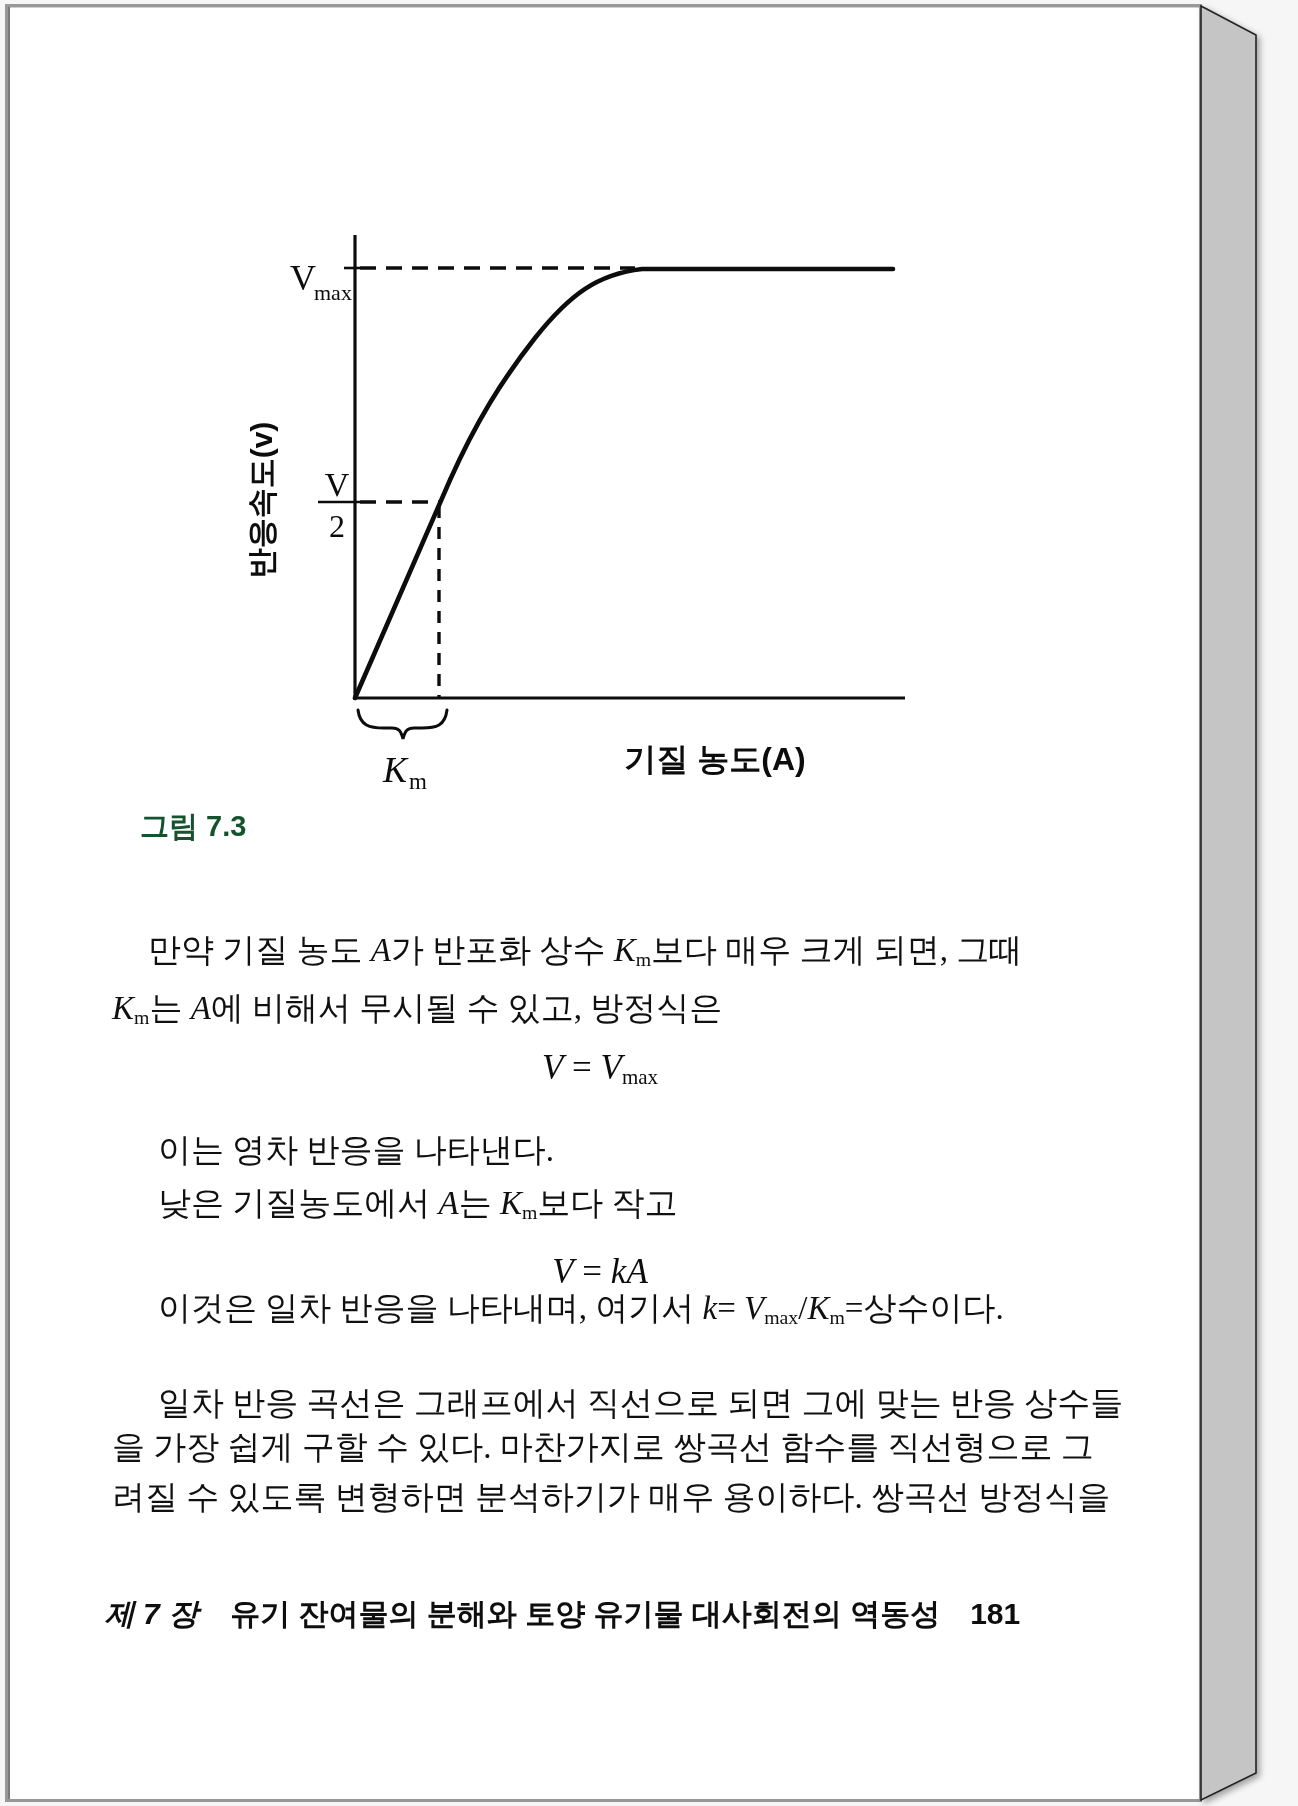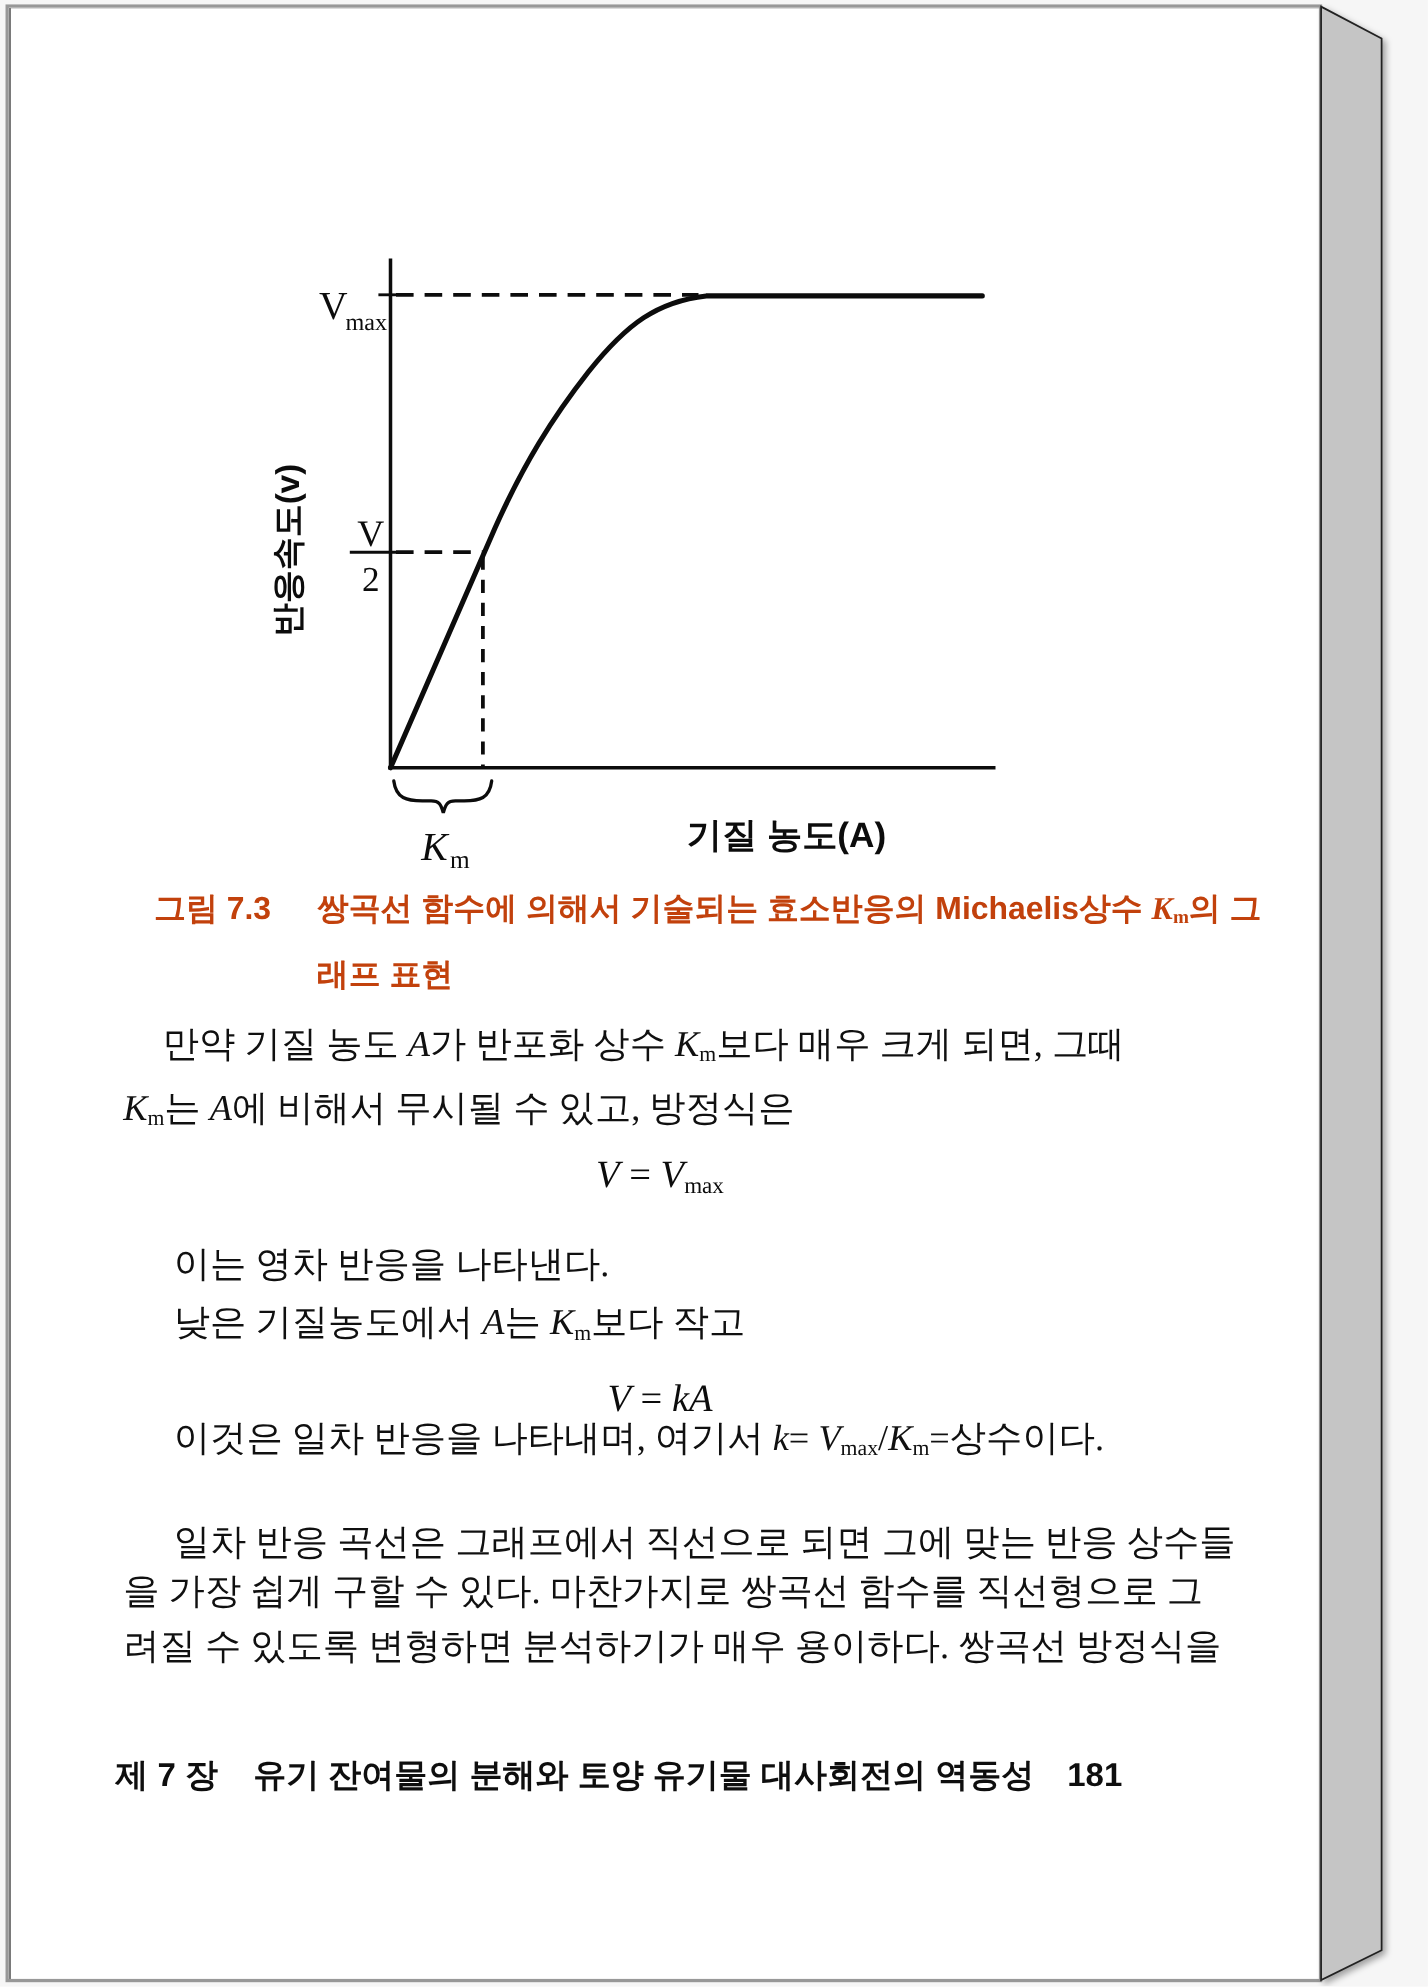--- a/index.html
+++ b/index.html
@@ -24,38 +24,38 @@
   .dash-v{stroke:#0c0c0c;stroke-width:3.4;fill:none;stroke-dasharray:12 9;}
   .tick{stroke:#0c0c0c;stroke-width:2.6;fill:none;}
   .brace{stroke:#0c0c0c;stroke-width:3;fill:none;stroke-linecap:round;}
   .sv-math{font-family:"Liberation Serif","DejaVu Serif",serif;fill:#0c0c0c;}
   .sv-math-i{font-family:"Liberation Serif","DejaVu Serif",serif;font-style:italic;fill:#0c0c0c;}
   .sv-kor{font-family:"Liberation Sans","DejaVu Sans",sans-serif;font-weight:bold;fill:#0c0c0c;}
 
   .caption{
     position:absolute;left:140px;top:800px;width:1010px;display:flex;
     font-family:"Liberation Sans","DejaVu Sans",sans-serif;font-weight:bold;
-    font-size:29px;line-height:53px;color:#c2410c;
+    font-size:29px;line-height:53px;color:#14532d;
   }
   .caption-label{flex:0 0 148px;white-space:nowrap;}
   .caption-text{flex:1 1 auto;max-width:862px;}
 
   .bline{position:absolute;font-size:33px;line-height:1.25;white-space:nowrap;color:#101010;}
   .eqline{position:absolute;left:0;width:1200px;text-align:center;font-size:35px;white-space:nowrap;color:#0c0c0c;}
 
   .sg-n{}
   .sg-i{font-family:"Liberation Serif","DejaVu Serif",serif;font-style:italic;}
   .sg-sub{font-family:"Liberation Serif","DejaVu Serif",serif;font-size:0.6em;vertical-align:-0.25em;letter-spacing:0;}
 
   .footer{
     position:absolute;left:0;top:1594px;width:1125px;text-align:center;
     font-family:"Liberation Sans","DejaVu Sans",sans-serif;font-weight:bold;
     font-size:30px;color:#0e0e0e;white-space:nowrap;
   }
-  .footer .chap{margin-right:32px;}
+  .footer .chap{margin-right:32px;font-style:italic;}
   .footer .pnum{margin-left:30px;}
 </style>
 </head>
 <body>
 
 <div class="sheet"></div>
 
 <svg class="edge-svg" viewBox="0 0 1298 1806" aria-hidden="true">
   <polygon class="edge-poly" points="1201,6 1256,35 1256,1773 1201,1800"></polygon>
 </svg>
@@ -84,21 +84,20 @@
 
   <text class="sv-kor" transform="translate(32,300) rotate(-90)" font-size="30" text-anchor="middle">반응속도(v)</text>
   <text class="sv-kor" x="475" y="570" font-size="32" text-anchor="middle">기질 농도(A)</text>
 
   <text class="sv-math-i" x="143" y="582" font-size="36">K</text>
   <text class="sv-math" x="169" y="589" font-size="23">m</text>
 </svg>
 
 <div class="caption">
   <div class="caption-label">그림 7.3</div>
-  <div class="caption-text"><span class="sg-n">쌍곡선 함수에 의해서 기술되는 효소반응의 Michaelis상수 </span><span class="sg-i">K</span><span class="sg-sub">m</span><span class="sg-n">의 그래프 표현</span></div>
 </div>
 
 <div class="bline" style="left:148px;top:930px;"><span class="sg-n">만약 기질 농도 </span><span class="sg-i">A</span><span class="sg-n">가 반포화 상수 </span><span class="sg-i">K</span><span class="sg-sub">m</span><span class="sg-n">보다 매우 크게 되면, 그때</span></div>
 <div class="bline" style="left:112px;top:988px;"><span class="sg-i">K</span><span class="sg-sub">m</span><span class="sg-n">는 </span><span class="sg-i">A</span><span class="sg-n">에 비해서 무시될 수 있고, 방정식은</span></div>
 
 <div class="eqline" style="top:1048px;"><span class="sg-i">V</span><span class="sg-n"> = </span><span class="sg-i">V</span><span class="sg-sub">max</span></div>
 
 <div class="bline" style="left:158px;top:1130px;"><span class="sg-n">이는 영차 반응을 나타낸다.</span></div>
 <div class="bline" style="left:158px;top:1183px;"><span class="sg-n">낮은 기질농도에서 </span><span class="sg-i">A</span><span class="sg-n">는 </span><span class="sg-i">K</span><span class="sg-sub">m</span><span class="sg-n">보다 작고</span></div>
 

